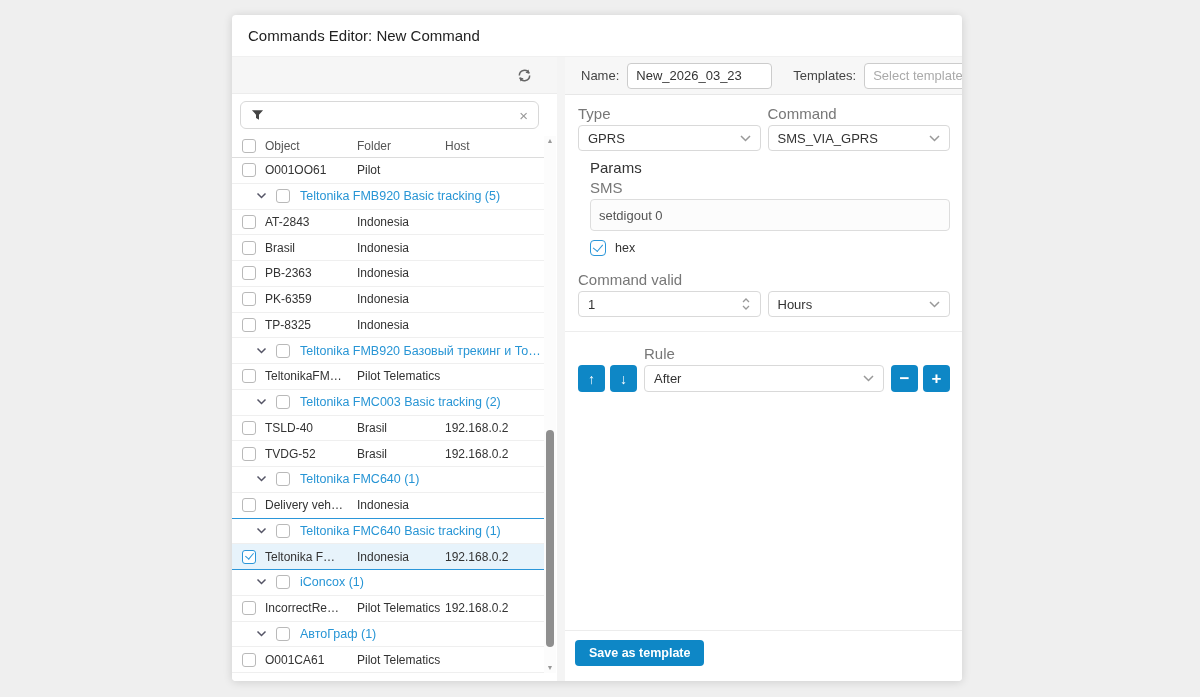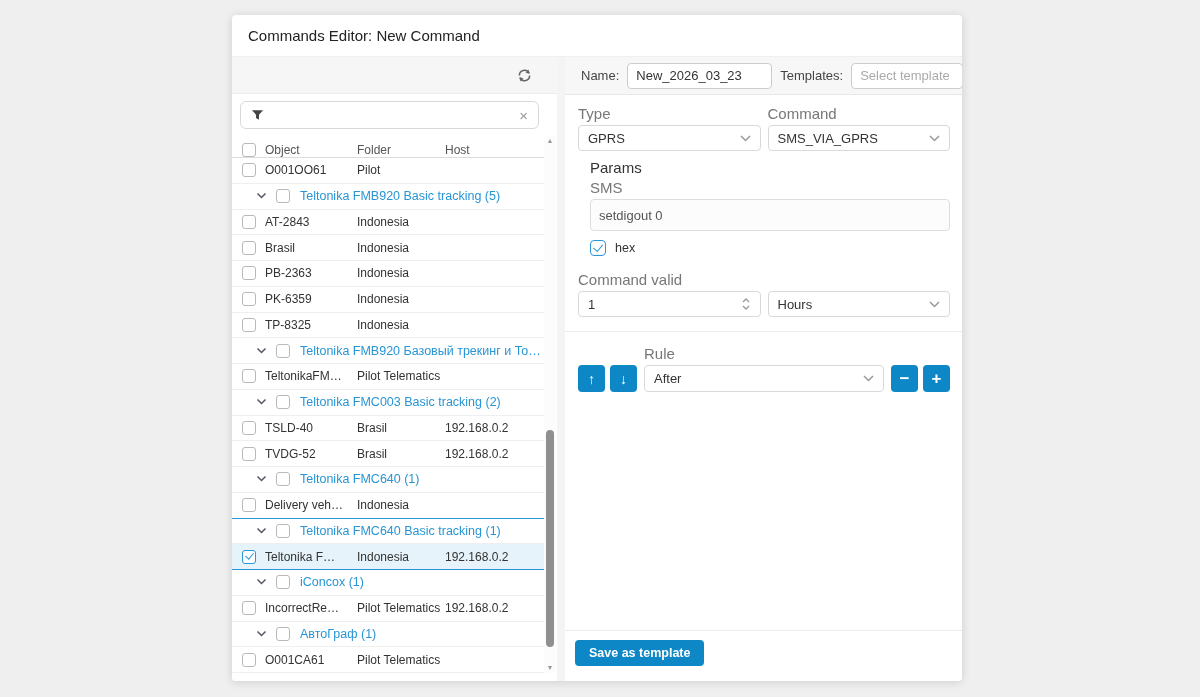--- a/index.html
+++ b/index.html
@@ -44,21 +44,21 @@
     display:flex; align-items:center; padding:0 10px; gap:8px; background:#fff;
   }
   .filter-box input {
     border:none; outline:none; flex:1; font-size:12px; min-width:0;
     font-family:"Liberation Sans", sans-serif;
   }
   .filter-clear { color:#999; font-size:15px; line-height:1; cursor:pointer; }
 
   .table-header {
     flex:none; height:24px; margin-right:12px;
-    display:flex; align-items:flex-end;
+    display:flex; align-items:center;
     border-bottom:1px solid #dcdcdc;
     font-size:12px; color:#555;
     padding-left:10px;
   }
   .rows { flex:1; min-height:0; overflow:hidden; }
   .row {
     height:25.75px; display:flex; align-items:center;
     border-bottom:1px solid #efefef;
     font-size:12px; color:#333;
     padding-left:10px; margin-right:12px;
@@ -117,21 +117,21 @@
     display:flex; align-items:center;
     padding-left:16px; white-space:nowrap; overflow:hidden;
   }
   .name-row label { font-size:13px; color:#444; }
   .text-input {
     height:26px; border:1px solid #ccc; border-radius:4px;
     padding:0 8px; font-size:13px; color:#333; background:#fff; outline:none;
     font-family:"Liberation Sans", sans-serif;
   }
   .name-input { width:145px; margin-left:8px; }
-  .tpl-label { margin-left:8px; }
+  .tpl-label { margin-left:21px; }
   .tpl-input { width:112px; margin-left:8px; flex:none; }
   .tpl-input::placeholder { color:#aaa; }
 
   .form-area { flex:1; min-height:0; padding:10px 12px 0 13px; display:flex; flex-direction:column; }
   .small-label { font-size:15px; color:#777; margin-bottom:3px; }
   .two-col { display:flex; gap:7px; }
   .fcol { flex:1; min-width:0; }
   .select {
     height:26px; border:1px solid #d9d9d9; border-radius:4px; background:#fff;
     display:flex; align-items:center; justify-content:space-between;

